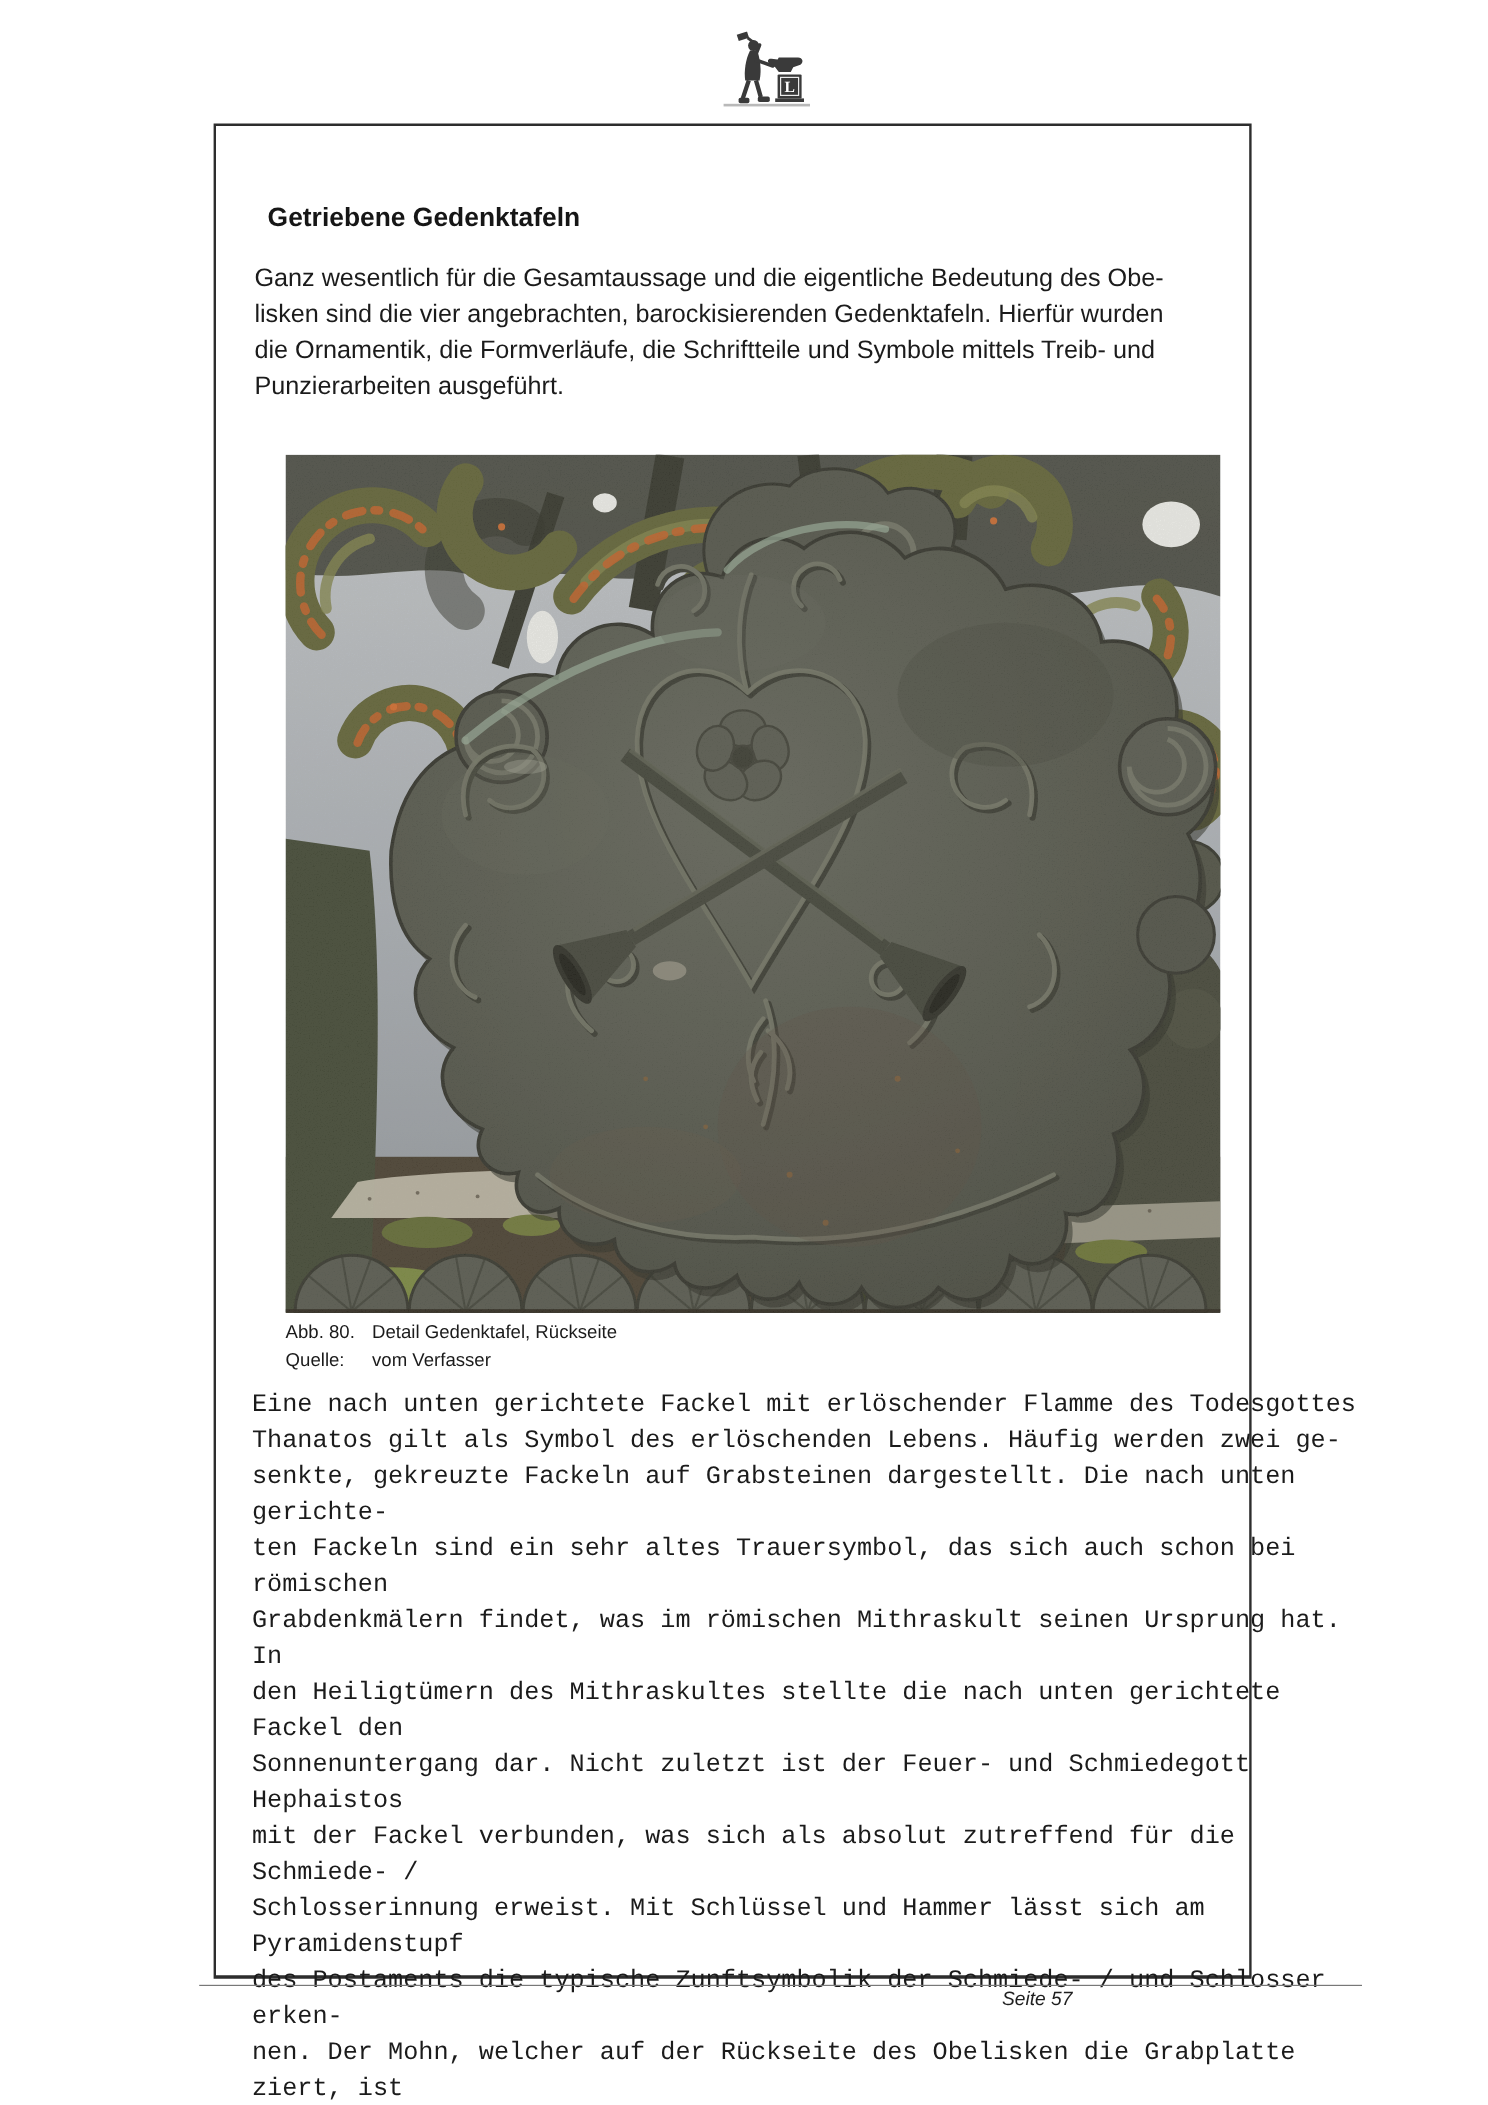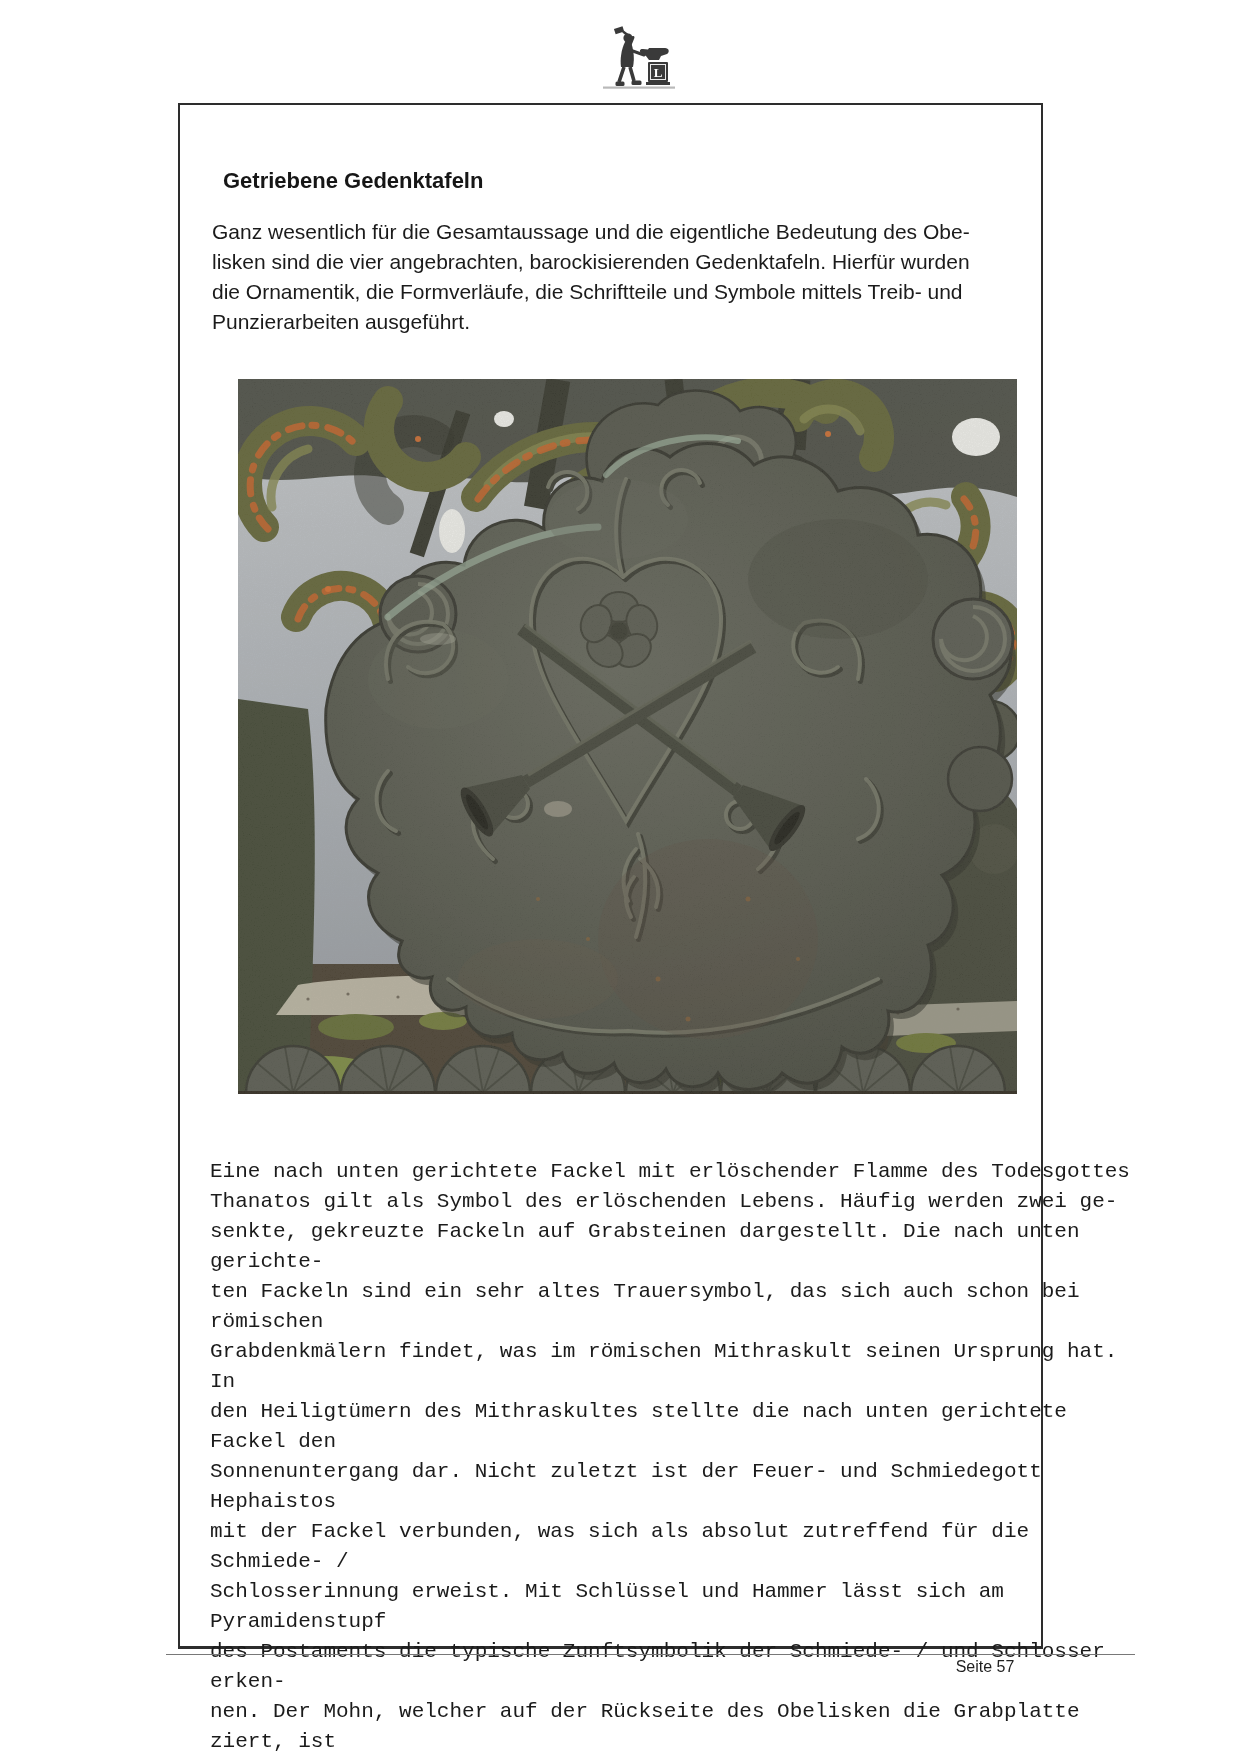--- a/index.html
+++ b/index.html
@@ -2,22 +2,22 @@
 <html><head>
 <meta charset="utf-8">
 <style>
   html,body{margin:0;padding:0;background:#ffffff;}
   .page{position:relative;width:1240px;height:1754px;background:#ffffff;overflow:hidden;
         font-family:"Liberation Sans","DejaVu Sans",sans-serif;color:#1b1b1b;}
   .logo{position:absolute;left:599px;top:26px;width:80px;height:72px;}
   .frame{position:absolute;left:166px;top:103px;width:865px;height:1546px;box-sizing:border-box;
          border:2px solid #2d2d2d;border-bottom-width:3px;background:#ffffff;margin-left:12px;}
   .frame-underline{position:absolute;left:166px;top:1654px;width:969px;height:1px;background:#787878;}
-  .page-number{position:absolute;left:835px;top:1657px;width:300px;text-align:center;
-               font-size:16px;line-height:20px;color:#1f1f1f;}
+  .page-number{position:absolute;left:835px;top:1657px;width:300px;text-align:left;
+               font-size:16px;line-height:20px;color:#1f1f1f;font-style:italic;}
   .title{position:absolute;left:43px;top:62px;margin:0;font-size:22px;line-height:28px;font-weight:bold;color:#161616;}
   .body{position:absolute;margin:0;font-size:21px;line-height:30px;white-space:pre-line;color:#1b1b1b;}
   .para1{left:32px;top:112px;width:915px;}
   .para2{left:30px;top:1052px;width:920px;font-family:Liberation Mono, monospace;}
   .figure{position:absolute;left:58px;top:274px;width:779px;height:715px;margin:0;}
   .photo{display:block;width:779px;height:715px;}
   .caption{position:absolute;left:58px;top:994px;display:grid;grid-template-columns:58px auto;
            column-gap:14px;row-gap:0;font-size:15.5px;line-height:23px;color:#1b1b1b;}
 </style>
 </head>
@@ -265,20 +265,26 @@
                 <circle cx="300" cy="520" r="2"></circle>
                 <circle cx="450" cy="640" r="2.5"></circle>
             </g>
           </g>
         </g>
 
         <rect width="779" height="715" filter="url(#grain)" opacity="0.22"></rect>
       </svg>
     </figure>
 
+    <div class="caption">
+      <span>Abb. 80.</span>
+      <span>Detail Gedenktafel, Rückseite</span>
+      <span>Quelle:</span>
+      <span>vom Verfasser</span>
+    </div>
 
     <p class="body para2">Eine nach unten gerichtete Fackel mit erlöschender Flamme des Todesgottes
 Thanatos gilt als Symbol des erlöschenden Lebens. Häufig werden zwei ge-
 senkte, gekreuzte Fackeln auf Grabsteinen dargestellt. Die nach unten gerichte-
 ten Fackeln sind ein sehr altes Trauersymbol, das sich auch schon bei römischen
 Grabdenkmälern findet, was im römischen Mithraskult seinen Ursprung hat. In
 den Heiligtümern des Mithraskultes stellte die nach unten gerichtete Fackel den
 Sonnenuntergang dar. Nicht zuletzt ist der Feuer- und Schmiedegott Hephaistos
 mit der Fackel verbunden, was sich als absolut zutreffend für die Schmiede- /
 Schlosserinnung erweist. Mit Schlüssel und Hammer lässt sich am Pyramidenstupf

